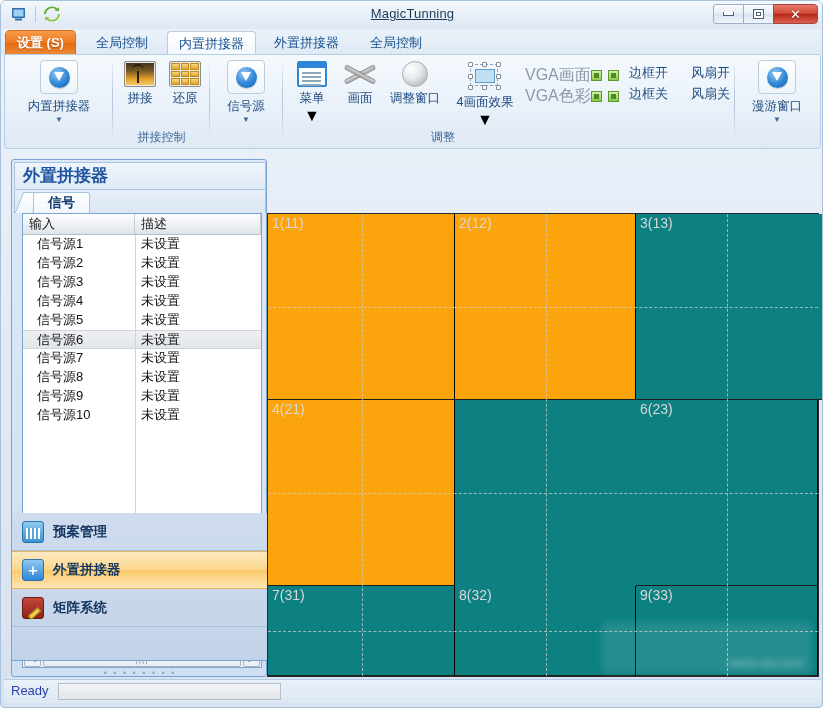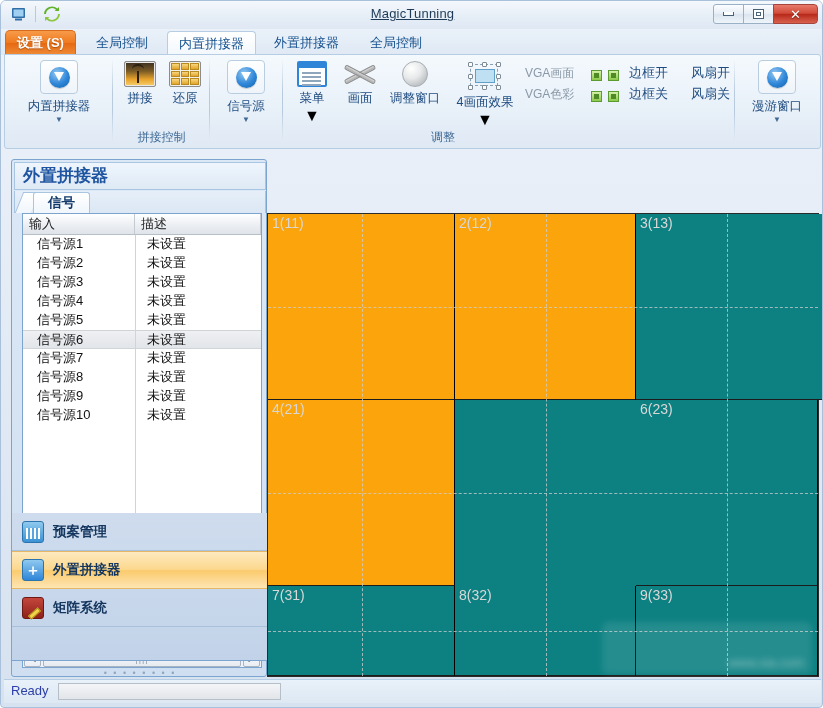--- a/index.html
+++ b/index.html
@@ -134,21 +134,21 @@
   .ic-ball { width:26px; height:26px; border-radius:50%;
     background:radial-gradient(circle at 35% 28%, #ffffff 0%, #e7e9ea 42%, #bcc0c3 78%, #9aa0a5 100%);
     border:1px solid #a9aeb2; }
 
   .ic-4pic { width:38px; height:30px; position:relative; }
   .ic-4pic .body { position:absolute; left:9px; top:8px; width:20px; height:14px;
     background:#bfe0f2; border:1px solid #5f9fc8; }
   .ic-4pic .hd { position:absolute; width:5px; height:5px; background:#ffffff; border:1px solid #7d8b97; border-radius:1px; }
   .ic-4pic .dash { position:absolute; left:4px; top:3px; width:28px; height:22px; border:1px dashed #8aa0b4; }
 
-  .tinyrow { position:absolute; font-size:12px; color:#8a99a8; white-space:nowrap; }
+  .tinyrow { position:absolute; font-size:16px; color:#8a99a8; white-space:nowrap; }
   .greenicon { width:11px; height:11px; display:inline-block; border:1px solid #5b9b31;
     background:linear-gradient(180deg,#d4f0a8 0%,#8cc84b 100%); position:relative; vertical-align:middle; }
   .greenicon::after{ content:""; position:absolute; left:2px; top:2px; width:5px; height:5px; background:#4e8a25; }
   .bluetxt { font-size:13px; color:#1f4c80; white-space:nowrap; }
 
   
   #leftpanel {
     position:absolute; left:10px; top:158px; width:256px; height:518px;
     background:linear-gradient(180deg,#dce8f6 0%,#cfdff1 100%);
     border:1px solid #7ba4cf; border-radius:3px;
@@ -177,21 +177,21 @@
   #siglist .hdr { display:flex; height:21px;
     background:linear-gradient(180deg,#ffffff 0%,#eceff3 55%,#dfe4ea 100%);
     border-bottom:1px solid #b6bec7; font-size:13px; color:#1b1b1b; }
   #siglist .hdr div { line-height:20px; padding-left:6px; border-right:1px solid #c3cad2; }
   .col-in { width:112px; }
   .col-desc { flex:1; }
   .rows { position:relative; height:412px; overflow:hidden; }
   .row { display:flex; height:19px; font-size:13px; color:#111; }
   .row.sel { background:linear-gradient(180deg,#eef0f2 0%,#e2e5e9 100%); border-top:1px solid #cfd4d9; border-bottom:1px solid #cfd4d9;}
   .row .c1 { width:112px; padding-left:14px; line-height:18px; }
-  .row .c2 { flex:1; padding-left:6px; line-height:18px;margin-left:6px; }
+  .row .c2 { flex:1; padding-left:6px; line-height:18px; }
   .vdivider { position:absolute; left:112px; top:0; width:1px; height:100%; background:#cfd4d9; }
   #hscroll { position:absolute; left:0; bottom:0; width:100%; height:18px;
     background:linear-gradient(180deg,#f6f8fa 0%,#eef1f5 100%); border-top:1px solid #cbd2d9; display:flex; align-items:center; }
   .sbtn { width:17px; height:16px; margin:0 1px;
     background:linear-gradient(180deg,#fdfefe 0%,#e9eef4 100%); border:1px solid #a8b4c1; border-radius:2px;
     display:flex; align-items:center; justify-content:center; font-size:8px; color:#31506f; }
   .sthumb { flex:1; height:16px; margin:0 1px;
     background:linear-gradient(180deg,#fbfcfe 0%,#e6ebf1 100%); border:1px solid #a8b4c1; border-radius:2px;
     display:flex; align-items:center; justify-content:center; color:#8d9aa8; font-size:9px; letter-spacing:1px; }
 

